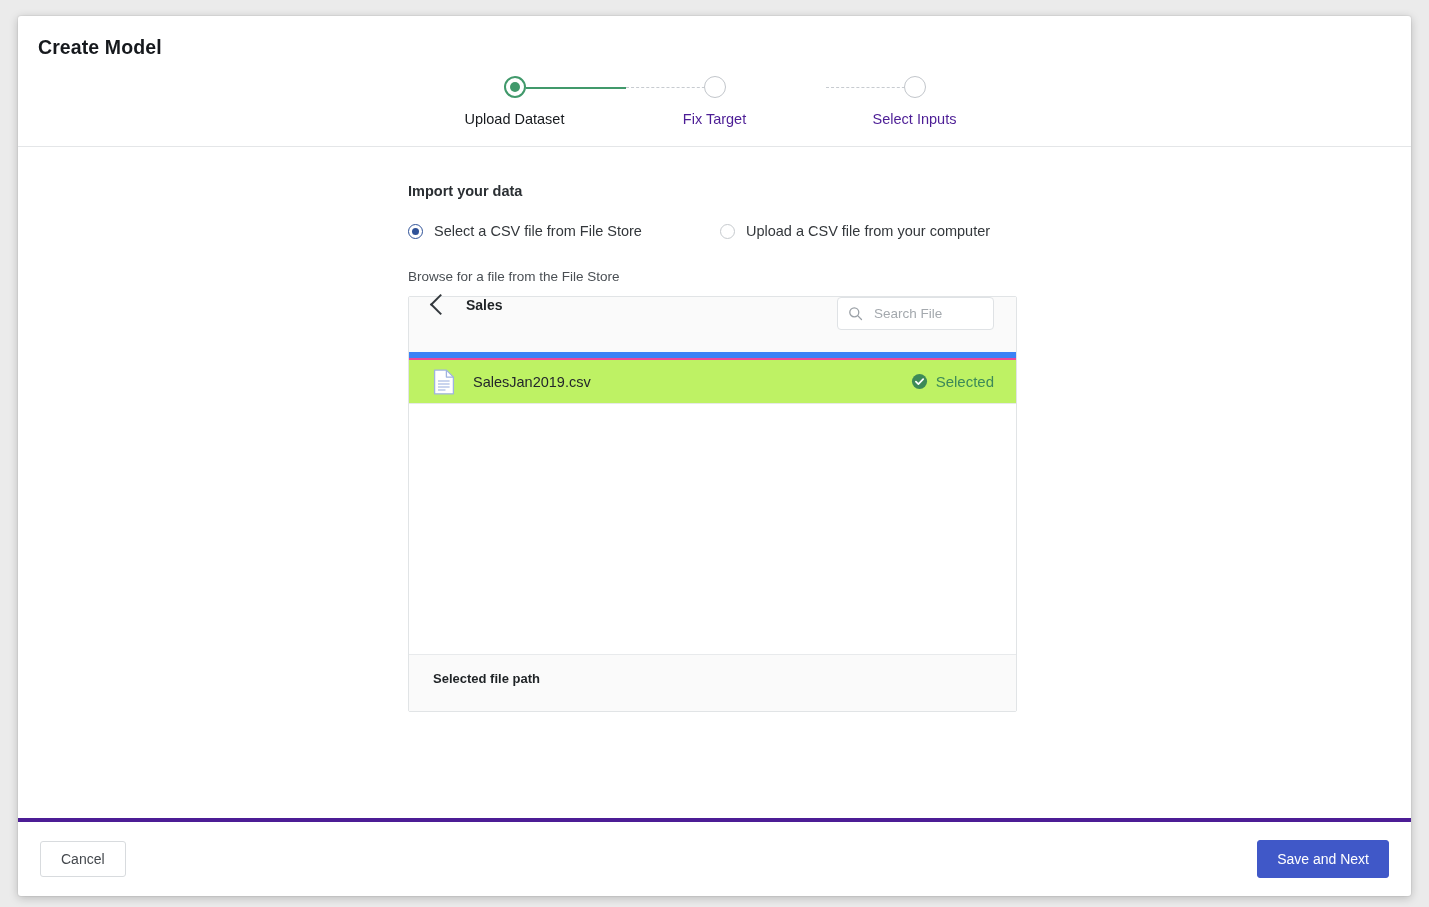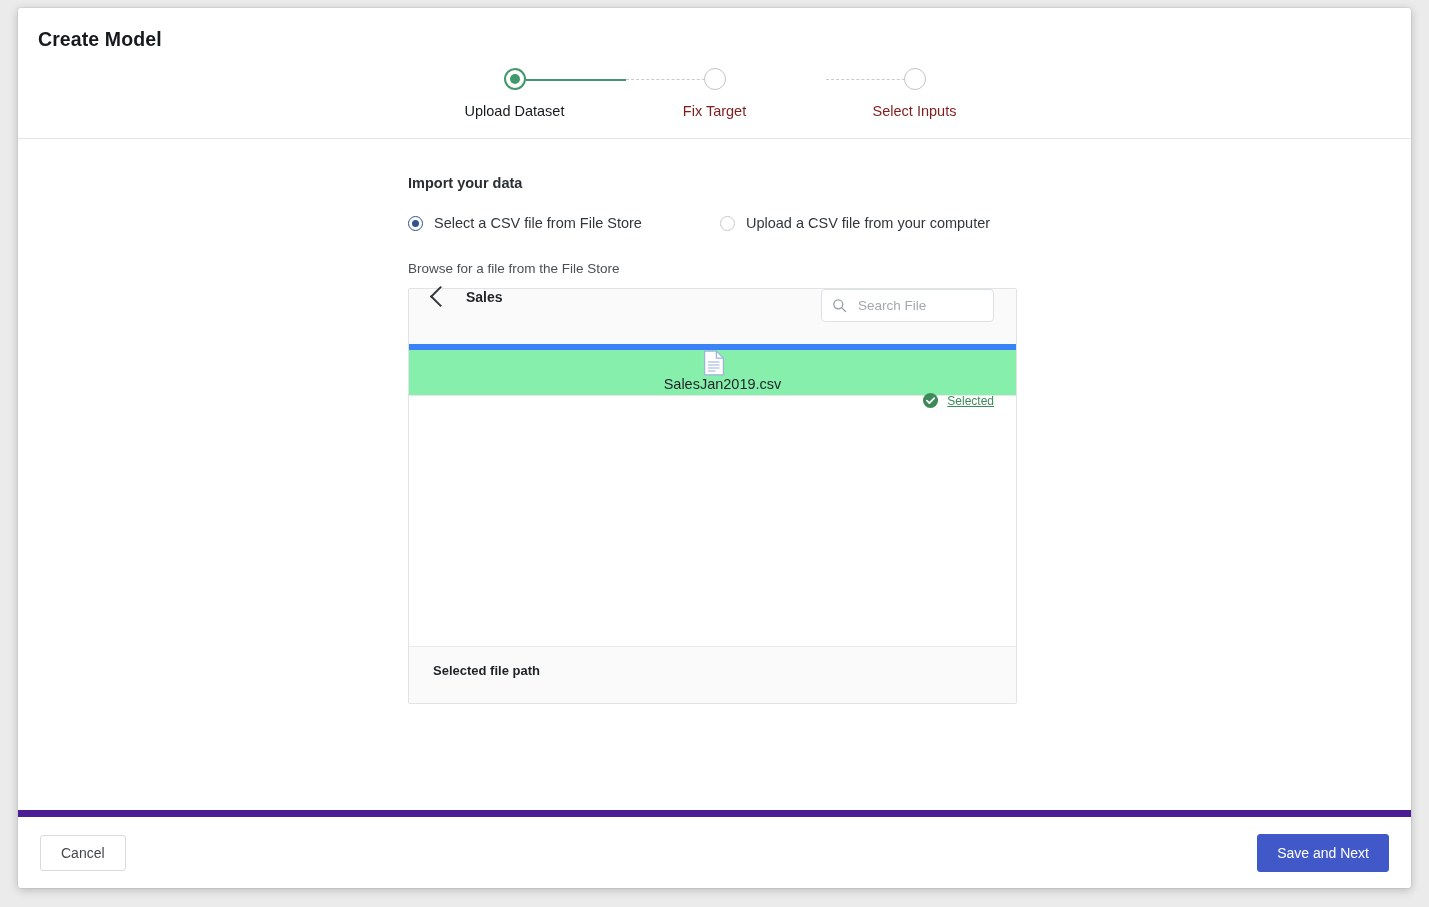--- a/index.html
+++ b/index.html
@@ -18,21 +18,21 @@
   .page-wrap {
     position: relative;
     width: 1429px;
     height: 907px;
   }
 
   
   .modal-card {
     position: absolute;
     left: 18px;
-    top: 8px;
+    top: 16px;
     width: 1393px;
     height: 880px;
     background: #ffffff;
     border-radius: 3px;
     box-shadow: 0 2px 10px rgba(0,0,0,0.22), 0 0 0 1px rgba(0,0,0,0.04);
     display: flex;
     flex-direction: column;
     overflow: hidden;
   }
 
@@ -122,21 +122,21 @@
     margin-left: 111px;
     width: 89px;
     border-top: 1.7px dashed #c7cbd0;
   }
   .step-label {
     margin-top: 11px;
     font-size: 14.5px;
     white-space: nowrap;
   }
   .step-label.active { color: #16191d; }
-  .step-label.inactive { color: #7f1d1d; }
+  .step-label.inactive { color: #4c1d95; }
 
   
   .modal-body {
     flex: 1 1 auto;
     position: relative;
     overflow: hidden;
   }
 
   .content-col {
     position: absolute;
@@ -226,21 +226,21 @@
     cursor: pointer;
   }
   .crumb {
     margin-left: 18px;
     font-size: 14px;
     font-weight: bold;
     color: #1f2326;
   }
   .search-box {
     margin-left: auto;
-    width: 173px;
+    width: 157px;
     height: 33px;
     border: 1px solid #dfe2e5;
     border-radius: 4px;
     background: #ffffff;
     display: flex;
     align-items: center;
     padding: 0 10px;
     box-sizing: border-box;
   }
   .search-box svg { display: block; flex: 0 0 auto; }
@@ -264,42 +264,40 @@
   .file-row {
     height: 47px;
     display: flex;
     align-items: center;
     padding: 0 22px 0 24px;
     box-sizing: border-box;
     border-bottom: 1px solid #e6eae7;
     cursor: pointer;
   }
   .file-row.selected {
-    background: #86efac;
-    border-top: 1px solid #ec4899;
+    background: #bef264;
+    border-top: 3px solid #ec4899;
     margin-top: -1px;
-    flex-direction: column;
   }
   .file-icon { flex: 0 0 auto; display: block; }
   .file-name {
     margin-left: 18px;
     font-size: 14.5px;
     color: #23272b;
   }
   .selected-badge {
     margin-left: auto;
     display: flex;
     align-items: center;
   }
   .check-circle { display: block; flex: 0 0 auto; }
   .selected-text {
     margin-left: 8px;
-    font-size: 12px;
+    font-size: 15px;
     color: #3d8a58;
-    text-decoration: underline;
   }
 
   .fp-footer {
     background: #fafafa;
     border-top: 1px solid #e8eaec;
     padding: 16px 24px 18px 24px;
   }
   .fp-footer-title {
     font-size: 13px;
     font-weight: bold;
@@ -308,21 +306,21 @@
   }
   .fp-footer-path {
     font-size: 14px;
     color: #555a5f;
   }
 
   
   .modal-footer {
     flex: 0 0 78px;
     height: 78px;
-    border-top: 7px solid #4c1d95;
+    border-top: 4px solid #4c1d95;
     display: flex;
     align-items: center;
     padding: 0 22px;
     box-sizing: border-box;
   }
   .btn {
     font-family: "Liberation Sans", sans-serif;
     cursor: pointer;
     box-sizing: border-box;
   }

